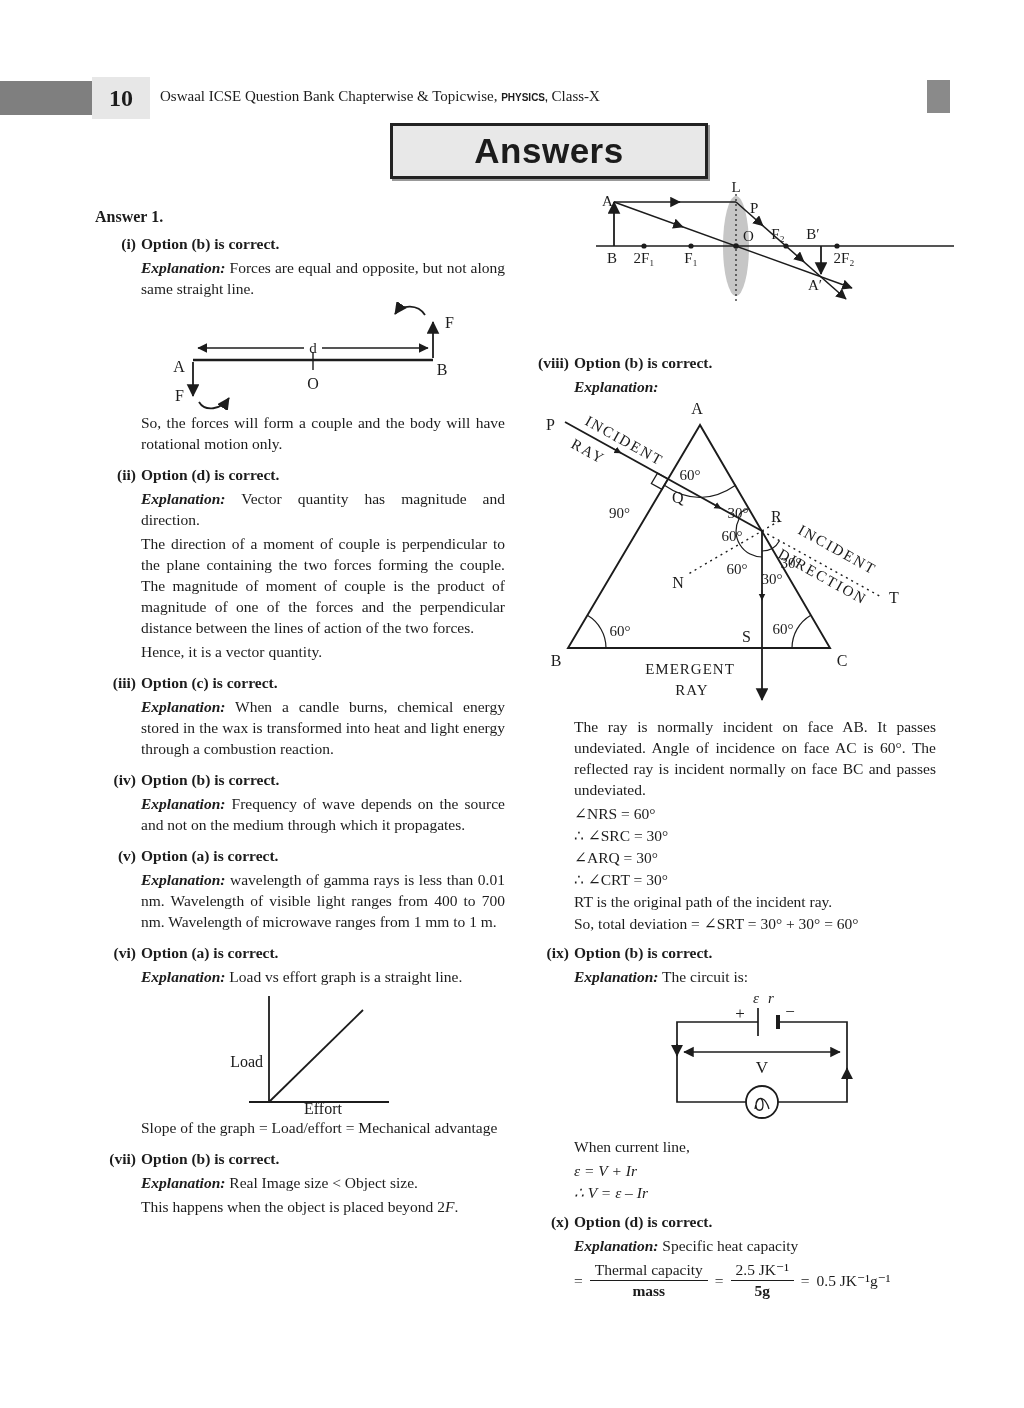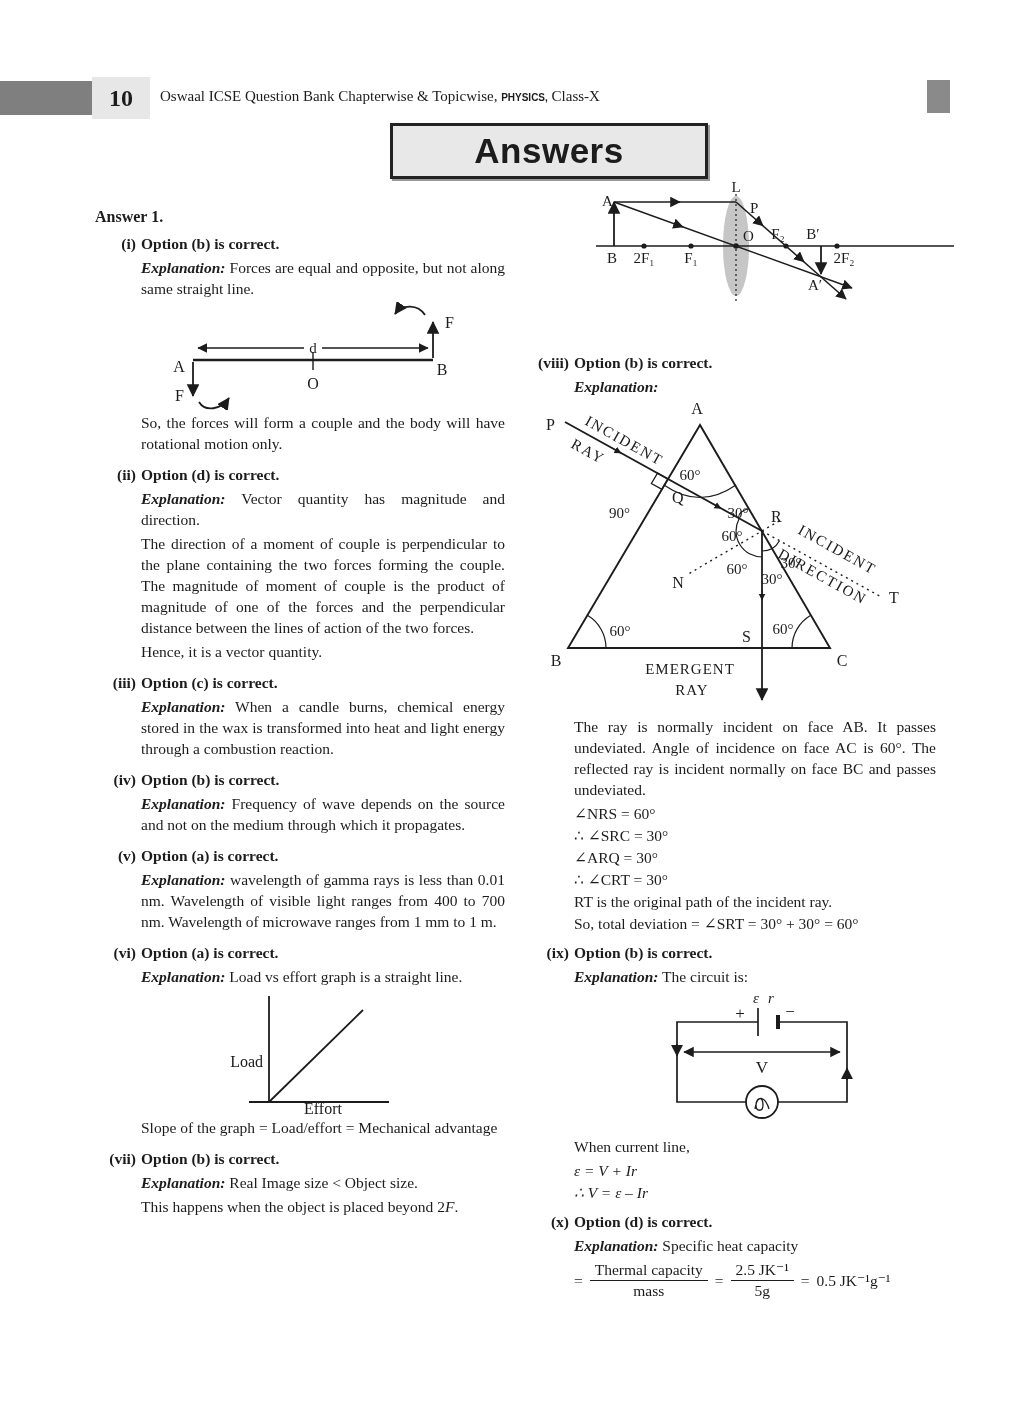--- a/index.html
+++ b/index.html
@@ -27,21 +27,21 @@
   .head{font-weight:bold;}
   p.x{margin:0 0 3px 0;text-align:justify;}
   .lbl{font-weight:bold;font-style:italic;}
   .eq{margin:1px 0;}
   svg text{font-family:"Liberation Serif","DejaVu Serif",serif;fill:#1c1c1c;}
   .dg{display:block;}
   
   .formula{display:flex;align-items:center;gap:7px;margin-top:4px;}
   .frac{display:inline-flex;flex-direction:column;text-align:center;line-height:20px;}
   .frac .fnum{border-bottom:1.4px solid #1c1c1c;padding:0 5px;}
-  .frac .fden{padding:0 5px;}
+  .frac .fden{padding:0 5px;font-weight:bold;}
 </style>
 </head>
 <body>
 
 <div class="page">
 
   <div class="hdr-bar-left"></div>
   <div class="hdr-pagebox">10</div>
   <div class="hdr-title">
     <span>Oswaal ICSE Question Bank Chapterwise &amp; Topicwise, </span><b>PHYSICS,</b><span> Class-X</span>

